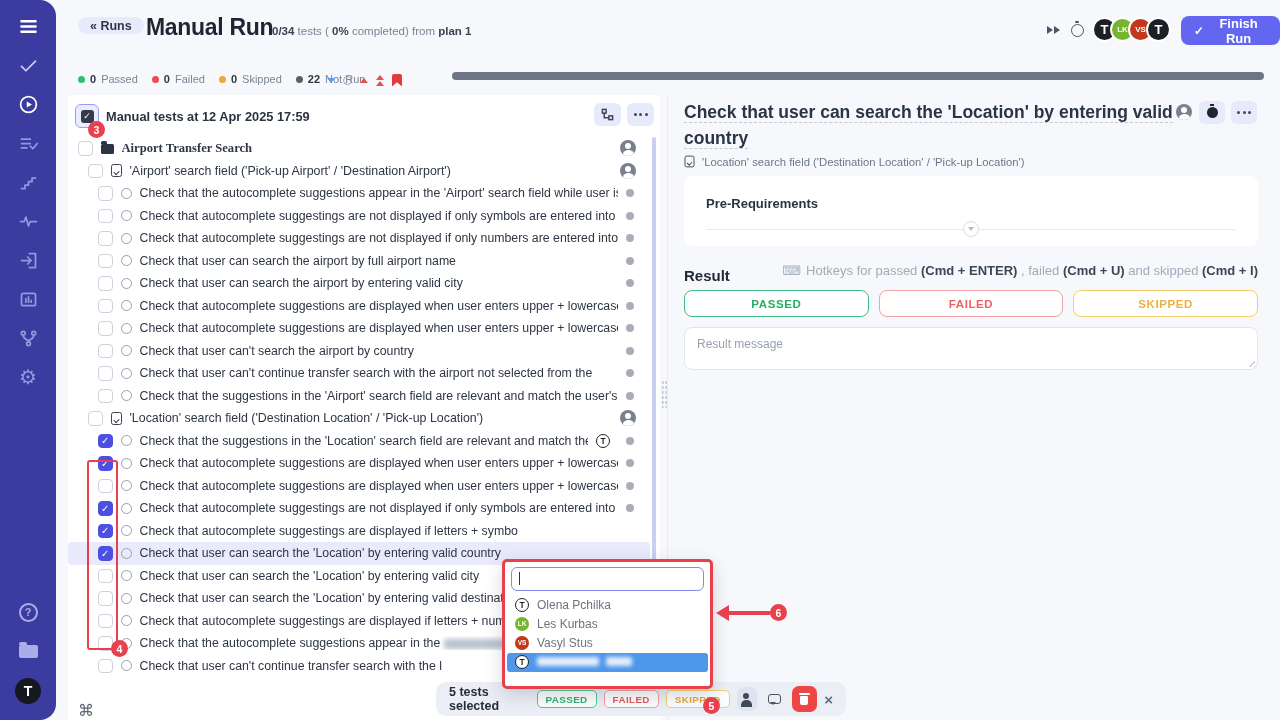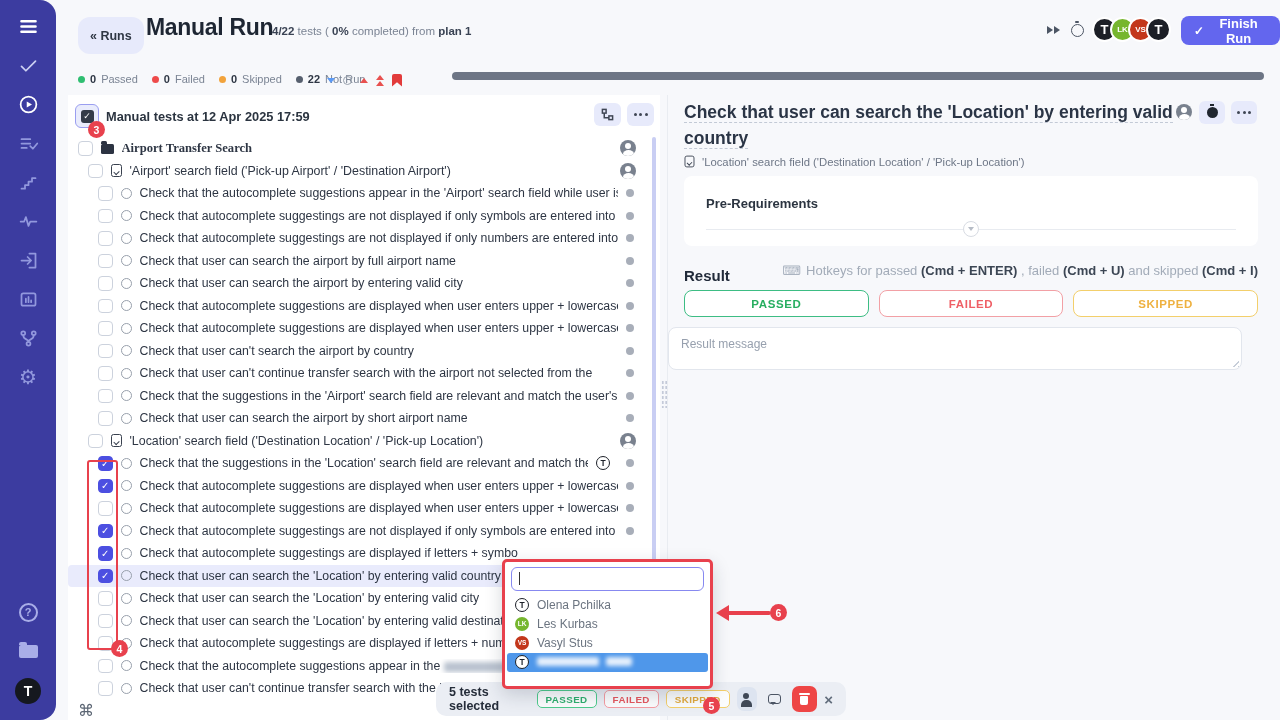--- a/index.html
+++ b/index.html
@@ -16,21 +16,21 @@
   .ric + .ric { margin-top:15px; }
   .ric.active { color:#ffffff; }
   .ric.gear::before { content:"\2699"; font-size:20px; line-height:1; }
   .ric.help { margin-top:auto; }
   .help-circle { width:19px; height:19px; border:2px solid #a9aee8; border-radius:50%; color:#a9aee8; font-size:11px; font-weight:700; display:flex; align-items:center; justify-content:center; }
   .railfolder { width:19px; height:13px; background:#a9aee8; border-radius:2px; position:relative; }
   .railfolder::before { content:""; position:absolute; top:-3px; left:0; width:8px; height:3px; background:#a9aee8; border-radius:2px 2px 0 0; }
   .rail-avatar { width:26px; height:26px; border-radius:50%; background:#15181f; color:#fff; font-size:14px; font-weight:800; display:flex; align-items:center; justify-content:center; margin:15px 0 16px; }
 
   
-  .back-btn { position:absolute; left:78px; top:17px; height:37px; padding:0 12px; background:#e7eafb; border:none; border-radius:12px; font-family:inherit; font-size:12.5px; font-weight:600; color:#2f3744; display:flex; align-items:center; cursor:pointer; }
+  .back-btn { position:absolute; left:78px; top:17px; height:17px; padding:0 12px; background:#e7eafb; border:none; border-radius:12px; font-family:inherit; font-size:12.5px; font-weight:600; color:#2f3744; display:flex; align-items:center; cursor:pointer; }
   .page-title { position:absolute; left:146px; top:14px; font-size:23px; font-weight:800; letter-spacing:-0.3px; color:#1e2633; }
   .progress-text { position:absolute; left:272px; top:25px; font-size:11.5px; color:#7b8494; }
   .progress-text b { color:#3a4354; }
   .ff-icon { position:absolute; left:1047px; top:26px; display:flex; gap:1px; }
   .ff-icon i { width:0; height:0; border-top:4.5px solid transparent; border-bottom:4.5px solid transparent; border-left:6px solid #4c5564; }
   .tmr { position:absolute; left:1071px; top:24px; width:13px; height:13px; border:1.8px solid #4c5564; border-radius:50%; }
   .tmr::before { content:""; position:absolute; top:-4.5px; left:3.2px; width:3.5px; height:2.5px; background:#4c5564; border-radius:1px; }
   .avatars { position:absolute; left:1092px; top:17px; display:flex; }
   .av { width:25px; height:25px; border-radius:50%; border:2px solid #fff; display:flex; align-items:center; justify-content:center; font-weight:800; color:#fff; }
   .av + .av { margin-left:-7px; }
@@ -117,21 +117,21 @@
   .divcirc i { width:0; height:0; border-left:3.5px solid transparent; border-right:3.5px solid transparent; border-top:4px solid #b6bcc6; }
   .result-label { position:absolute; left:16px; top:172px; font-size:15px; font-weight:800; color:#222b3a;text-align:right; }
   .hotkeys { position:absolute; right:22px; top:168px; font-size:13px; color:#a2abb8; }
   .hotkeys b { color:#3c4654; }
   .hotkeys .kbd-ic::before { content:"\2328"; font-size:13px; margin-right:5px; color:#aab3c0; }
   .verdicts { position:absolute; left:16px; top:195px; width:574px; display:flex; gap:10px; }
   .vbtn { flex:1; height:27px; background:#fff; border-radius:8px; font-family:inherit; font-size:11.5px; font-weight:700; letter-spacing:.6px; cursor:pointer; }
   .vbtn.pass { border:1.5px solid #3dbd84; color:#27ae60; }
   .vbtn.fail { border:1.5px solid #f2a0a5; color:#ef5f66; }
   .vbtn.skip { border:1.5px solid #f3cf6b; color:#eeb140; }
-  .msgwrap { position:absolute; left:0; top:232px; width:574px; height:43px; }
+  .msgwrap { position:absolute; left:16px; top:232px; width:574px; height:43px; }
   .msg { width:100%; height:100%; background:#fff; border:1px solid #e2e6ed; border-radius:8px; resize:none; font-family:inherit; font-size:12px; padding:9px 12px; color:#2e3644; outline:none; }
   .msg::placeholder { color:#97a0ae; }
   .rsz { position:absolute; right:3px; bottom:3px; width:9px; height:9px; clip-path:polygon(100% 0,100% 100%,0 100%); background:repeating-linear-gradient(135deg,#c7ced9 0 1.5px,transparent 1.5px 4px); }
 
   
   .bbar { position:absolute; left:436px; top:682px; width:410px; height:34px; background:#ebeef4; border-radius:10px; display:flex; align-items:center; gap:7px; padding:0 13px; z-index:20; }
   .bbar .seltext { font-size:12.5px; font-weight:700; color:#252d3a; margin-right:4px; }
   .pill { height:18px; padding:0 8px; border-radius:5px; background:#fbfcfd; font-size:9.8px; font-weight:700; letter-spacing:.4px; display:flex; align-items:center; cursor:pointer; }
   .pill.pass { border:1.3px solid #4ecb8d; color:#2eae6e; }
   .pill.fail { border:1.3px solid #f59ca2; color:#e5585f; }
@@ -234,21 +234,21 @@
       <span class="help-circle">?</span>
     </span>
   <span class="ric">
       <span class="railfolder"></span>
     </span>
   <span class="rail-avatar">T</span>
 </nav>
 
 <button class="back-btn">« Runs</button>
 <h1 class="page-title">Manual Run</h1>
-<div class="progress-text"><b>4/22</b><span> tests ( </span><b>0%</b><span> completed) from </span><b>plan 1</b></div>
+<div class="progress-text"><b>0/34</b><span> tests ( </span><b>0%</b><span> completed) from </span><b>plan 1</b></div>
 <span class="ff-icon">
     <i></i>
     <i></i>
   </span>
 <span class="tmr"></span>
 <div class="avatars">
   <span class="av dark">T</span>
   <span class="av lk">LK</span>
   <span class="av vs">VS</span>
   <span class="av dark">T</span>
@@ -375,26 +375,20 @@
         <span class="oc"></span>
         <span class="rtxt">Check that user can't continue transfer search with the airport not selected from the</span>
         <span class="dotg"></span>
       </div>
     <div class="trow i2">
         <span class="cbx"></span>
         <span class="oc"></span>
         <span class="rtxt">Check that the suggestions in the 'Airport' search field are relevant and match the user's input</span>
         <span class="dotg"></span>
       </div>
-    <div class="trow i2">
-        <span class="cbx"></span>
-        <span class="oc"></span>
-        <span class="rtxt">Check that user can search the airport by short airport name</span>
-        <span class="dotg"></span>
-      </div>
     <div class="trow i1">
         <span class="cbx"></span>
         <span class="ic-file"></span>
         <span class="rtxt fw5">'Location' search field ('Destination Location' / 'Pick-up Location')</span>
         <span class="assignee"></span>
       </div>
     <div class="trow i2">
         <span class="cbx on"></span>
         <span class="oc"></span>
         <span class="rtxt">Check that the suggestions in the 'Location' search field are relevant and match the</span>

